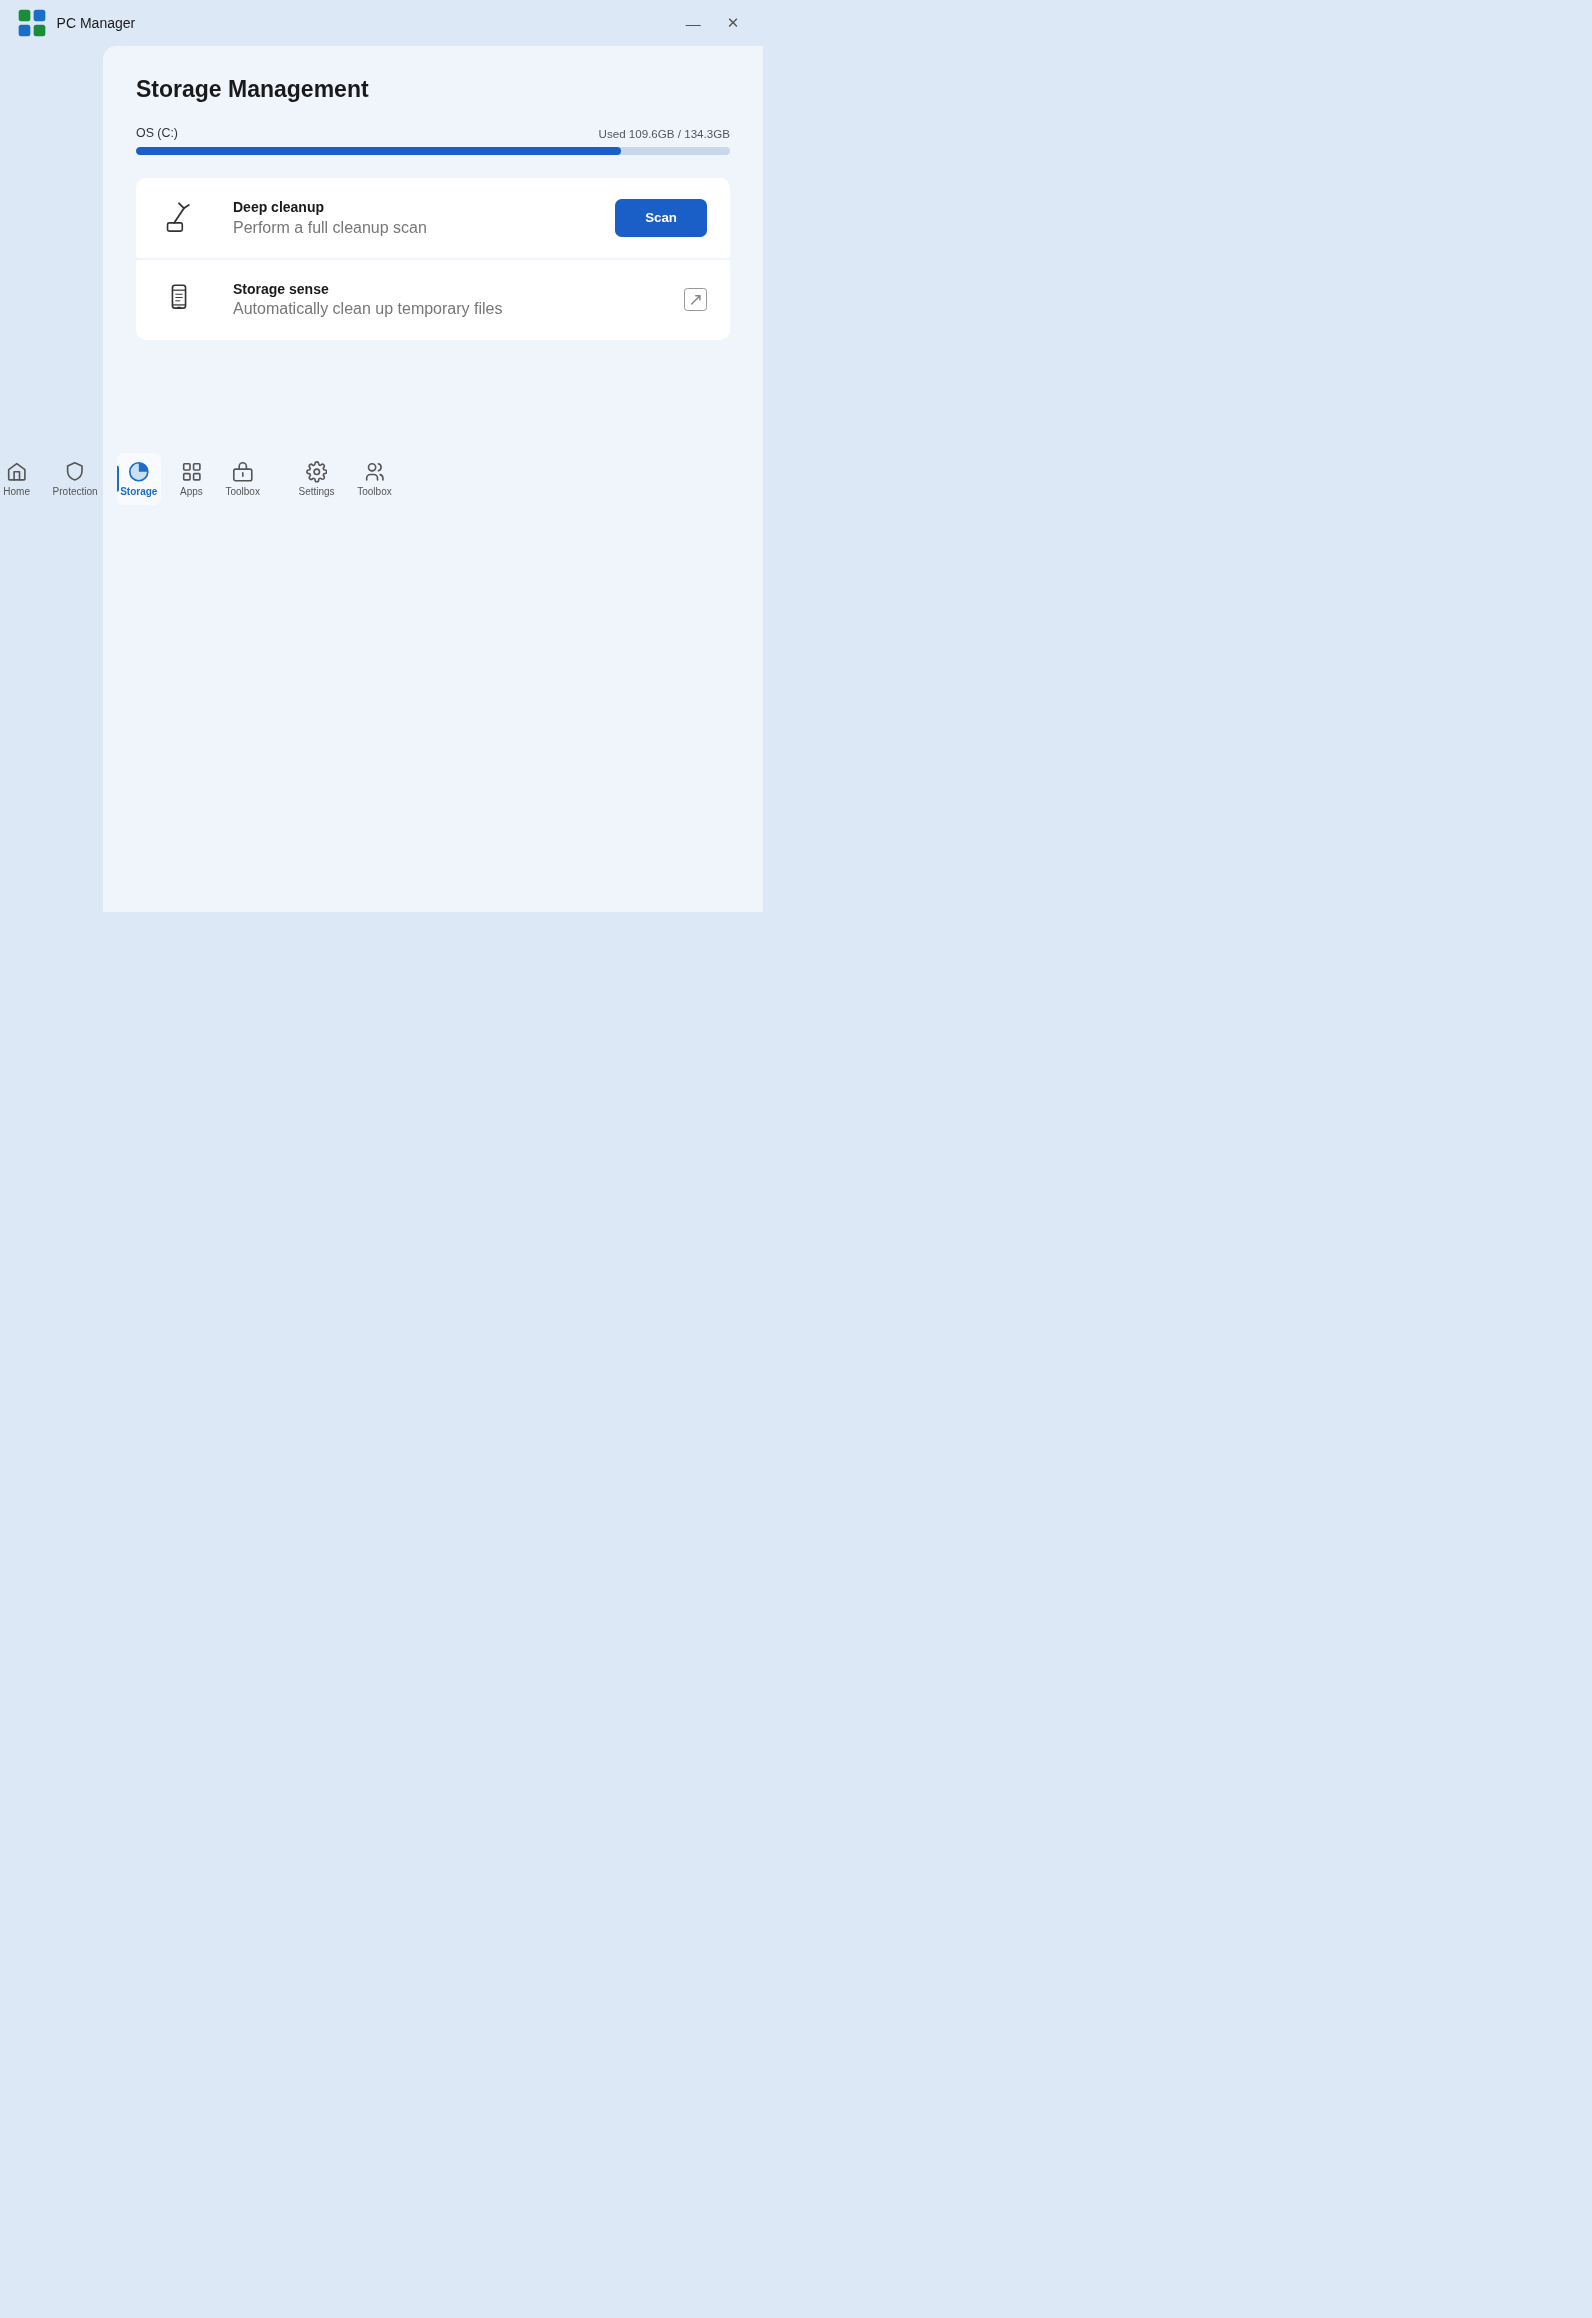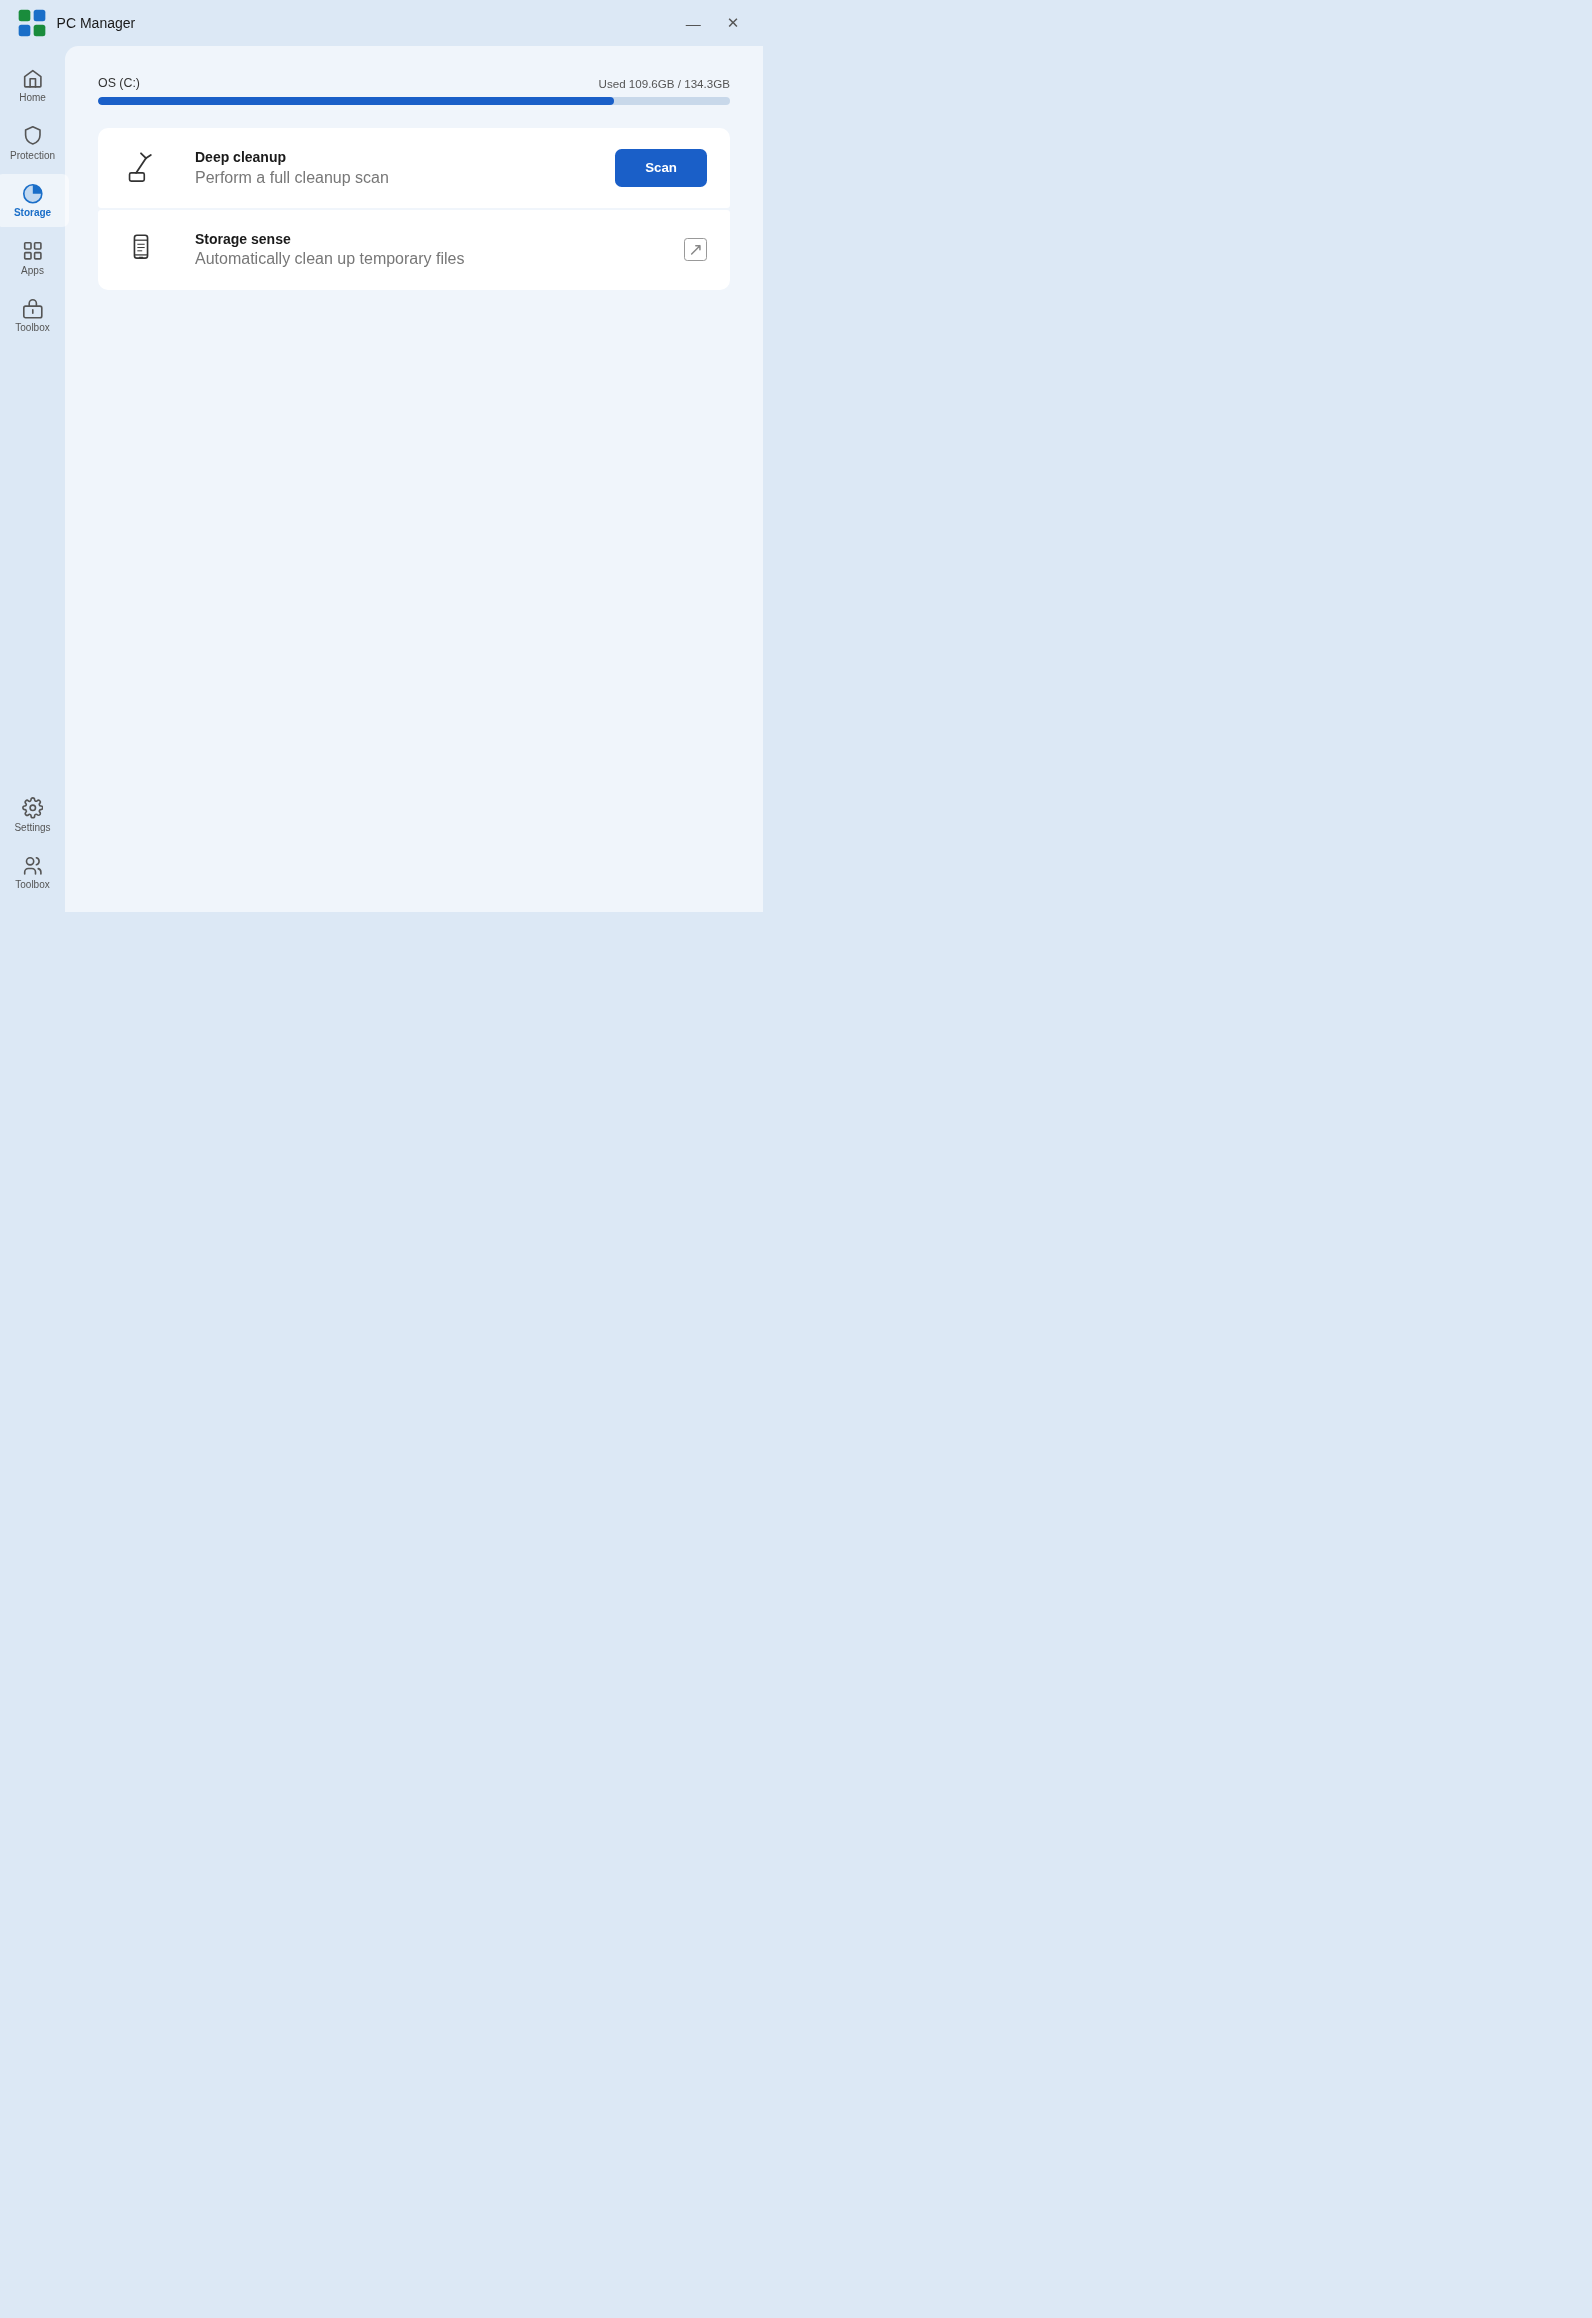--- a/index.html
+++ b/index.html
@@ -60,27 +60,26 @@
     }
 
     
     .app-body {
       display: flex;
       flex: 1;
     }
 
     
     .sidebar {
-      width: 65px;
+      width: 103px;
       background: #dce8f5;
       display: flex;
-      flex-direction: column;
       align-items: center;
       padding: 13.3px 0;
-      gap: 5px;
+      gap: 16px;
     }
 
     .sidebar-item {
       display: flex;
       flex-direction: column;
       align-items: center;
       width: 73px;
       padding: 8.3px 3.3px;
       border-radius: 6.6px;
       cursor: pointer;
@@ -376,20 +375,21 @@
           <path d="M21 21v-2a4 4 0 00-3-3.87"></path>
         </svg>
       </span>
       <span class="sidebar-label">Toolbox</span>
     </div>
 
   </nav>
 
   <main class="content">
 
+    <h1 class="page-title">Storage Management</h1>
 
     <div class="disk-section">
       <div class="disk-header">
         <span class="disk-name">OS (C:)</span>
         <span class="disk-usage-text">Used 109.6GB / 134.3GB</span>
       </div>
       <div class="progress-bar-container">
         <div class="progress-bar-fill" style="width: 81.6%"></div>
       </div>
     </div>

